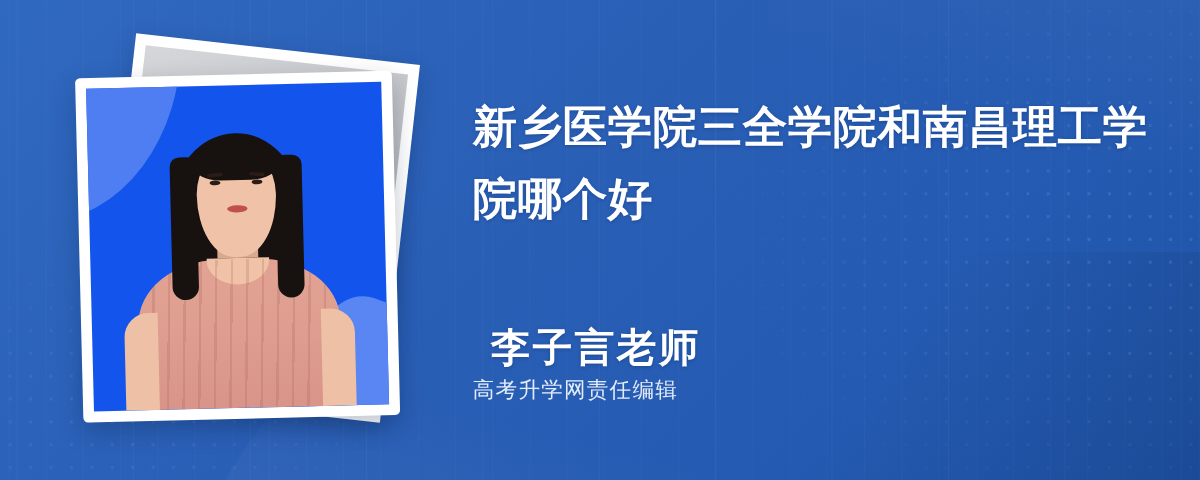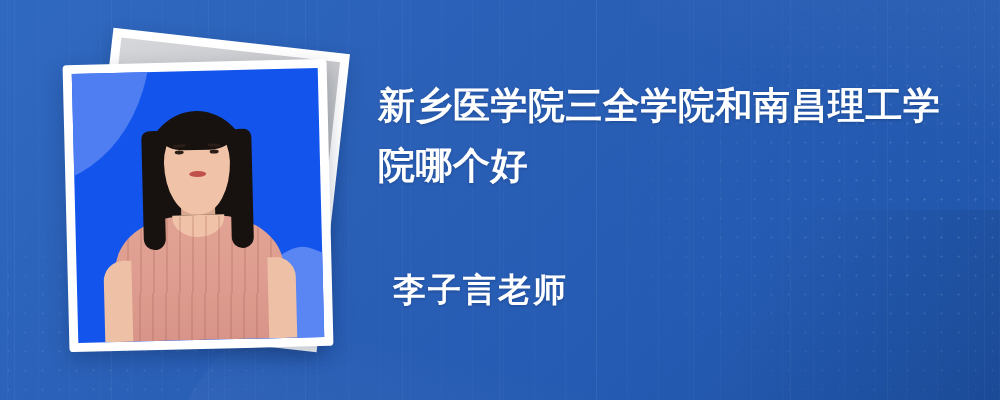--- a/index.html
+++ b/index.html
@@ -187,21 +187,21 @@
   .p-hairfrontL,.p-hairfrontR{
     position:absolute; top:22%; width:22px; height:44%;
     background:#17120f; border-radius:10px 10px 14px 14px;
   }
   .p-hairfrontL{ left:50%; margin-left:-55px; }
   .p-hairfrontR{ left:50%; margin-left:33px; }
 
   
   #content{
     position:absolute;
-    left:378px; top:0;
+    left:394px; top:0;
     width:600px; height:285px;
   }
   #title{
     position:absolute; top:76px; left:0;
     width:570px;
     font-size:37px;
     font-weight:bold;
     line-height:60px;
     letter-spacing:.5px;
     color:#ffffff;
@@ -272,16 +272,17 @@
         </div>
       </div>
     </div>
   </div>
 
   <div id="content">
     <h1 id="title">新乡医学院三全学院和南昌理工学院哪个好</h1>
 
     <div id="byline">
       <span id="author-name">李子言老师</span>
+      <span id="author-role">高考升学网责任编辑</span>
     </div>
   </div>
 
 </div>
 
 </body></html>

